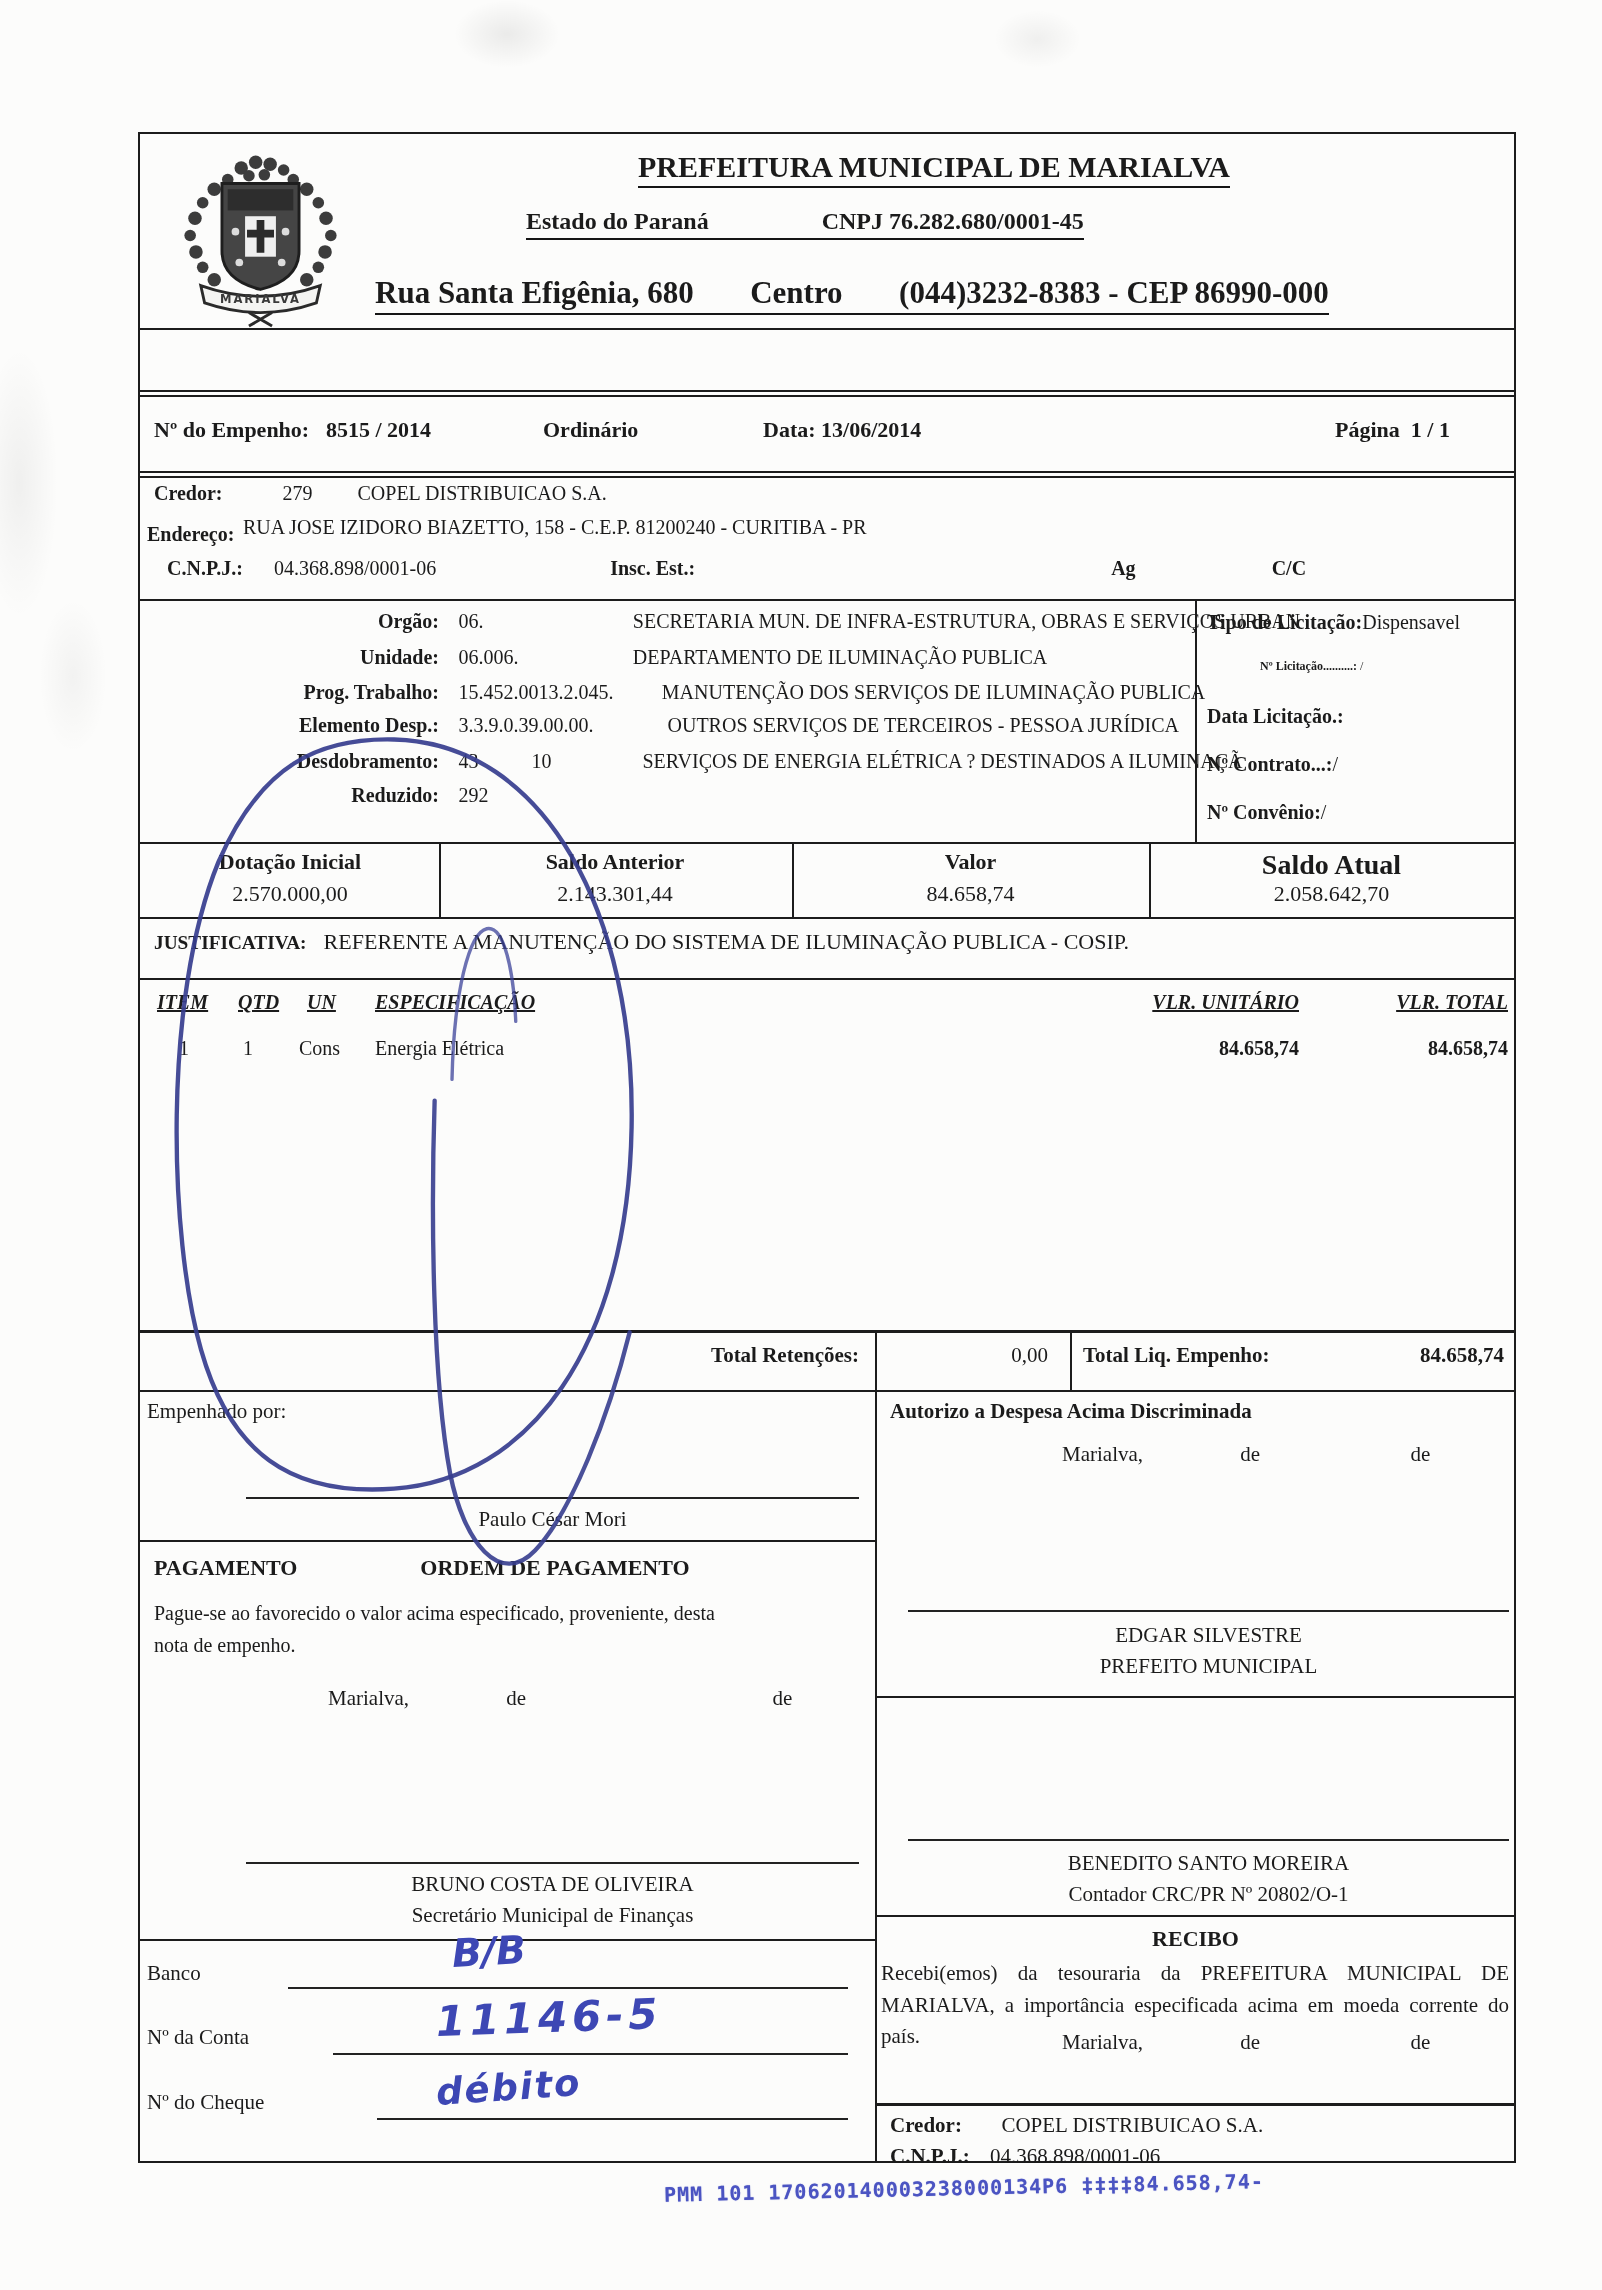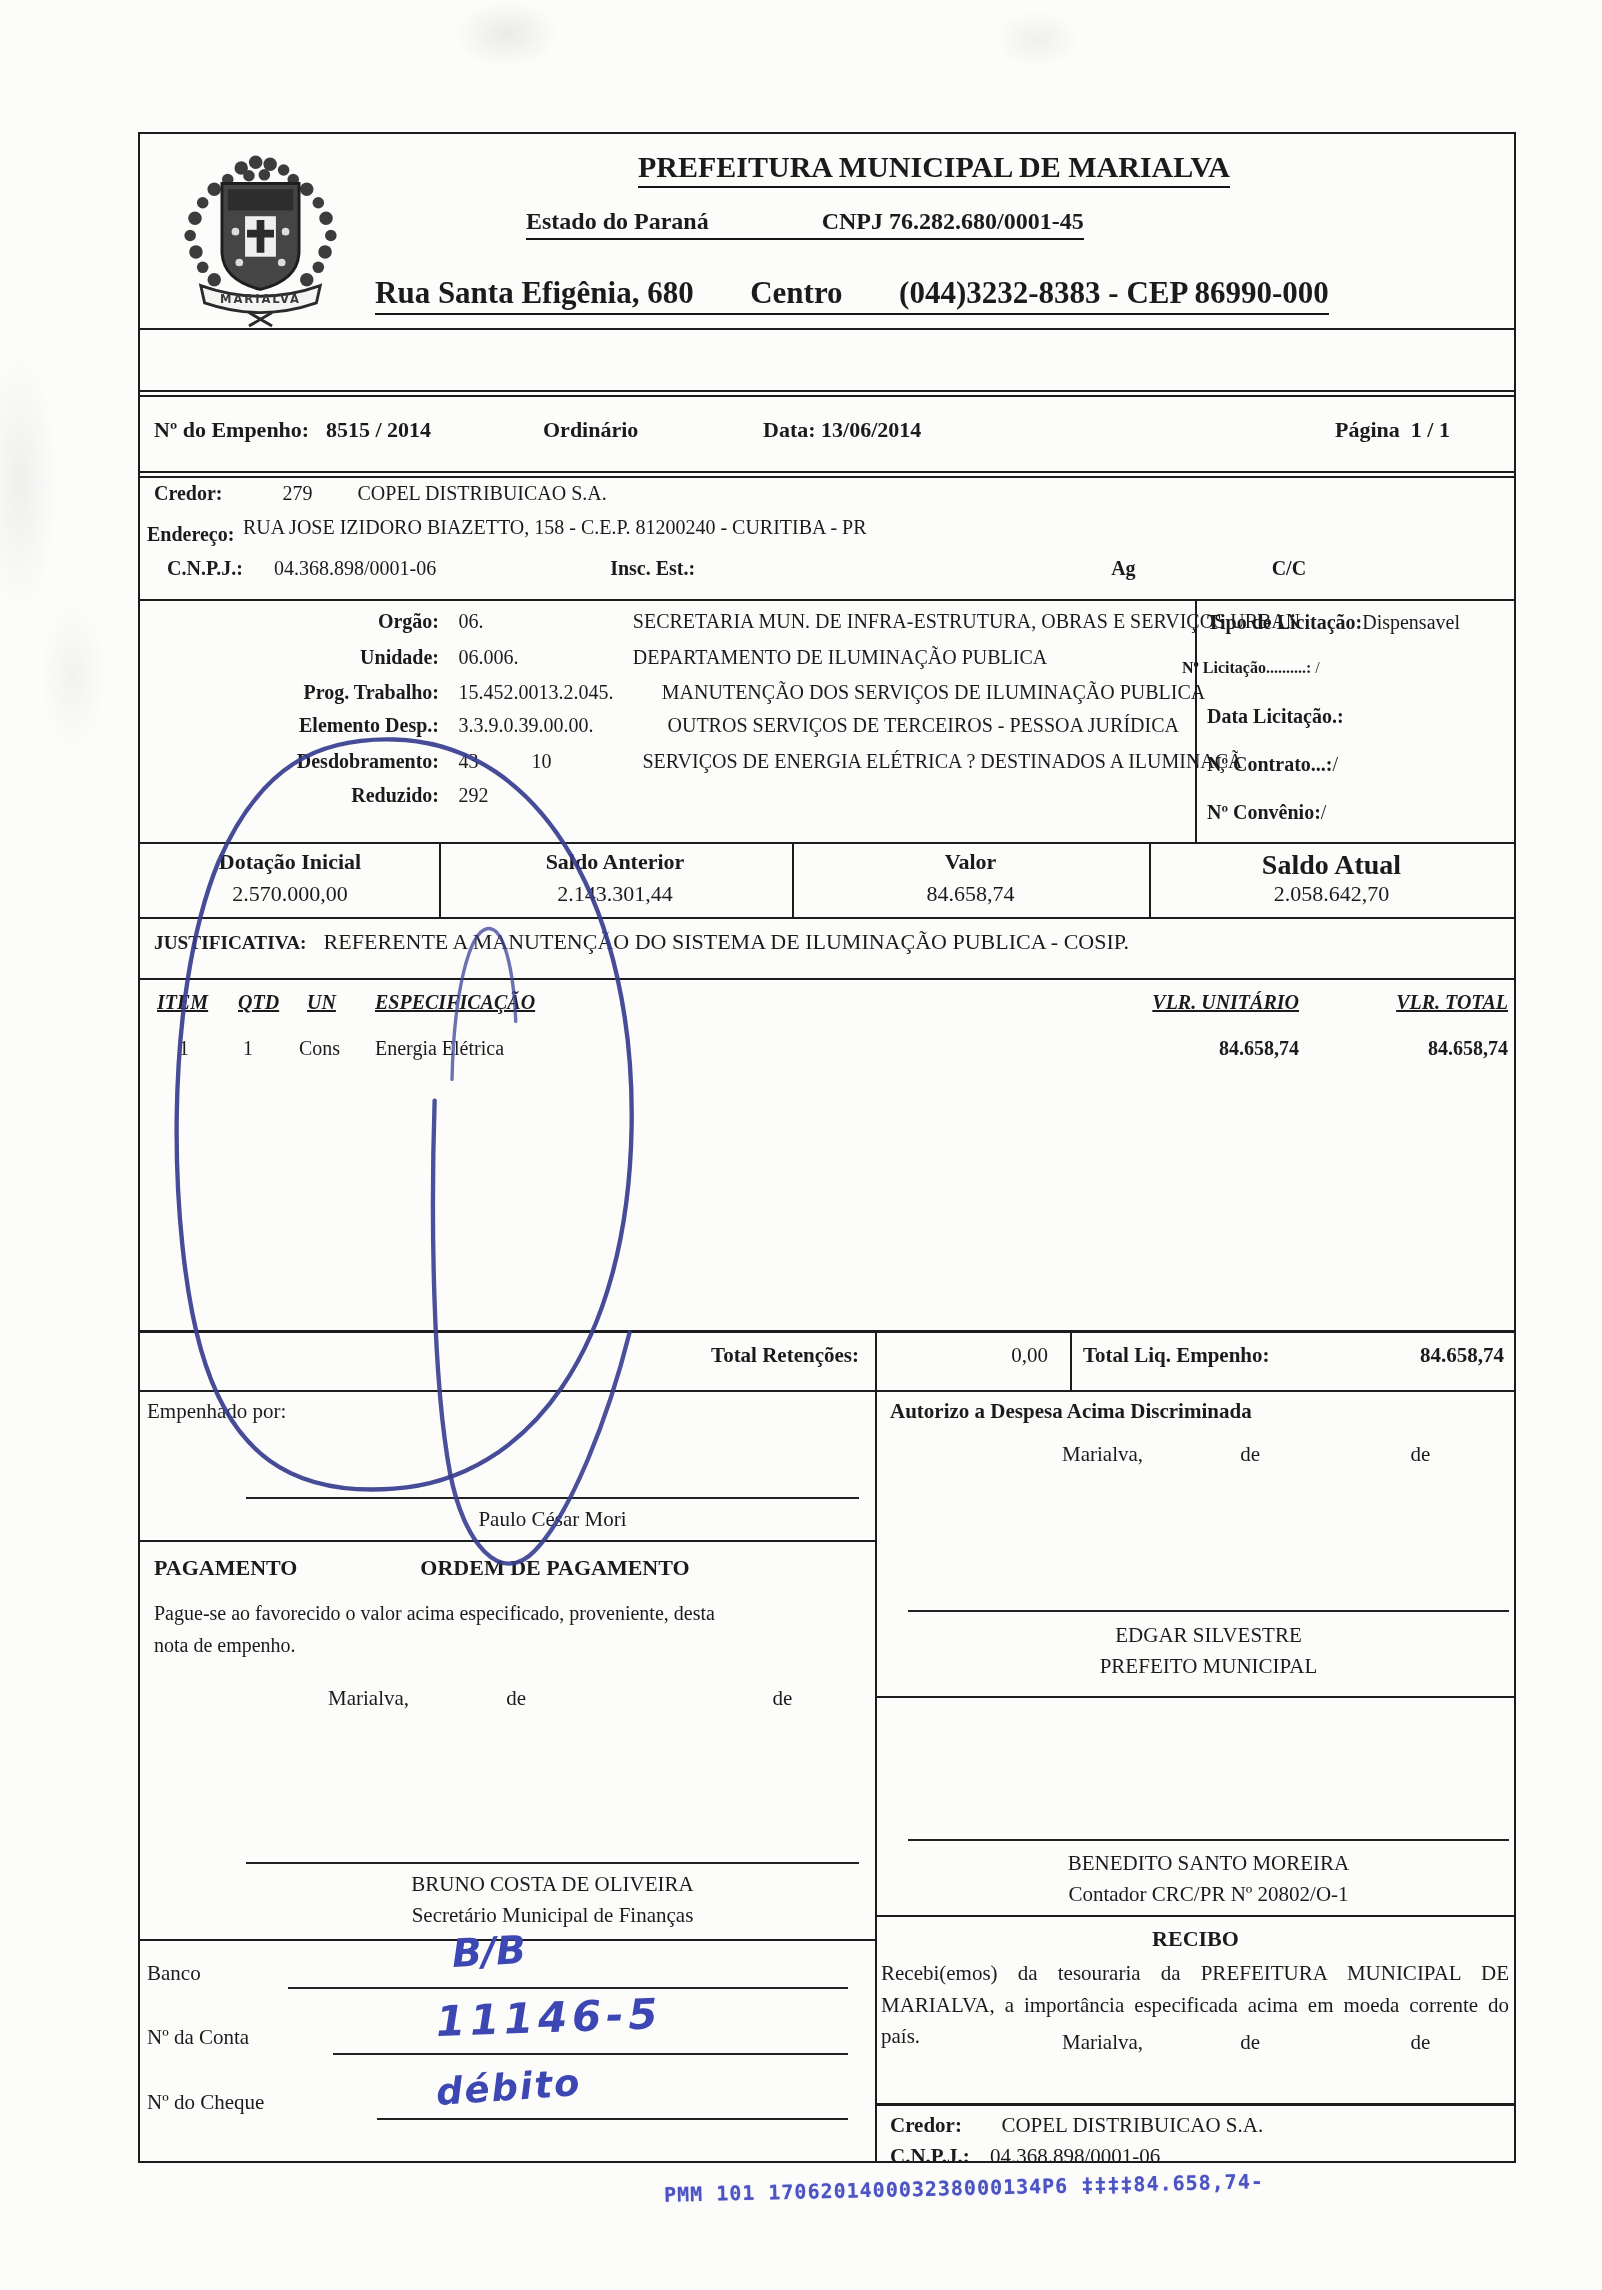--- a/index.html
+++ b/index.html
@@ -178,21 +178,21 @@
     <span>SERVIÇOS DE ENERGIA ELÉTRICA ? DESTINADOS A ILUMINAÇÃ</span>
   </div>
   <div class="t" style="left:145px;top:785px;font-size:20px;">
     <span class="b" style="display:inline-block;width:294px;text-align:right;">Reduzido:</span>
     <span style="margin-left:14.5px;">292</span>
   </div>
 
   <div class="t" style="left:1207px;top:612px;font-size:20px;">
     <span class="b">Tipo de Licitação:</span><span>Dispensavel</span>
   </div>
-  <div class="t" style="left:1182px;top:660px;font-size:16px;">
+  <div class="t" style="left:1260px;top:660px;font-size:12px;">
     <span class="b">Nº Licitação..........:</span> <span>/</span>
   </div>
   <div class="t b" style="left:1207px;top:706px;font-size:20px;">Data Licitação.:</div>
   <div class="t" style="left:1207px;top:754px;font-size:20px;">
     <span class="b">Nº Contrato...:</span><span>/</span>
   </div>
   <div class="t" style="left:1207px;top:802px;font-size:20px;">
     <span class="b">Nº Convênio:</span><span>/</span>
   </div>
 

